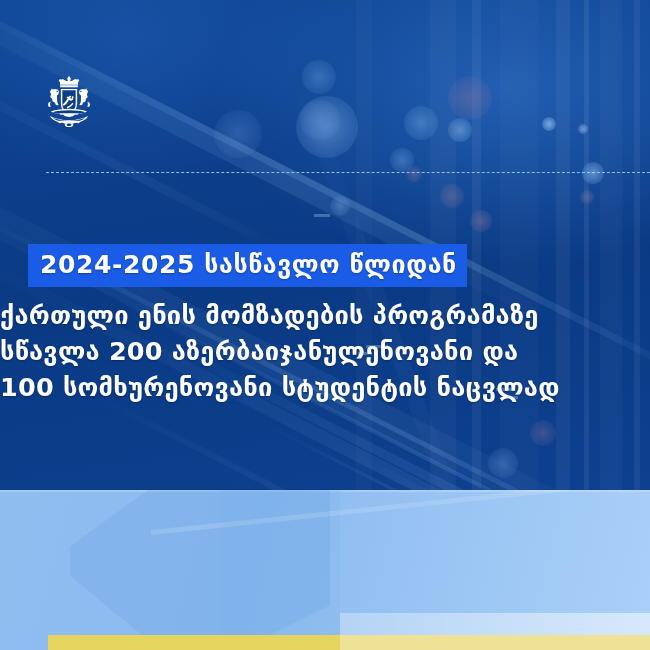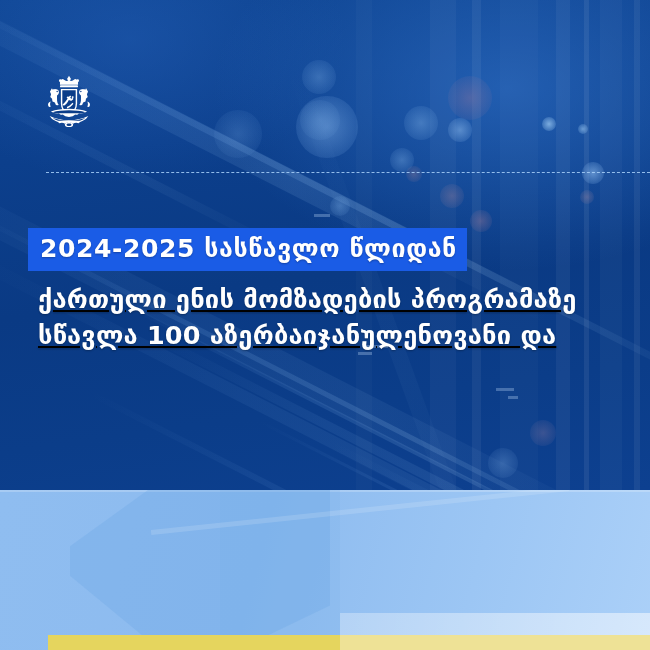--- a/index.html
+++ b/index.html
@@ -69,31 +69,31 @@
     letter-spacing:0.18px;
     font-weight:600;
     white-space:pre-line;
   }
   .divider {
     position:absolute; left:46px; top:172px; width:604px; height:0;
     border-top:1.6px dashed rgba(170,210,250,0.85);
   }
 
   
-  .headline { position:absolute; left:0; top:228px; width:646px;text-decoration:underline; }
+  .headline { position:absolute; left:0; top:244px; width:646px; }
   .hl-line {
     color:#ffffff;
     font-weight:700;
     font-size:25.5px;
     line-height:36px;
     letter-spacing:0.2px;
     white-space:nowrap;
     text-shadow:0 1px 2px rgba(0,0,0,0.28);
   }
-  .hl-pad { padding-left:38px; }
+  .hl-pad { }
   .hl-bar-bright {
     display:inline-block;
     background:#1a5ce6;
     padding:3px 10px 4px 12px;
     margin-left:28px;
     font-size:25px;
     letter-spacing:0.6px;
   }
   .hl-bar-dark {
     display:inline-block;
@@ -237,21 +237,22 @@
     </div>
 
     <div class="divider"></div>
 
     <div class="headline">
       <div class="hl-line">
         <span class="hl-bar-bright">2024-2025 სასწავლო წლიდან</span>
       </div>
       <div class="hl-gap1"></div>
       <div class="hl-line hl-pad">ქართული ენის მომზადების პროგრამაზე</div>
-      <div class="hl-line hl-pad">სწავლა 100 აზერბაიჯანულენოვანი და</div>
+      <div class="hl-line hl-pad">სწავლა 200 აზერბაიჯანულენოვანი და</div>
+      <div class="hl-line hl-pad">100 სომხურენოვანი სტუდენტის ნაცვლად</div>
       <div class="hl-gap2"></div>
     </div>
   </div>
 
   <div class="lower">
     <div class="lower-top-edge"></div>
     <div class="shape-band"></div>
     <div class="shape-hex"></div>
     <div class="shape-diag"></div>
   </div>

